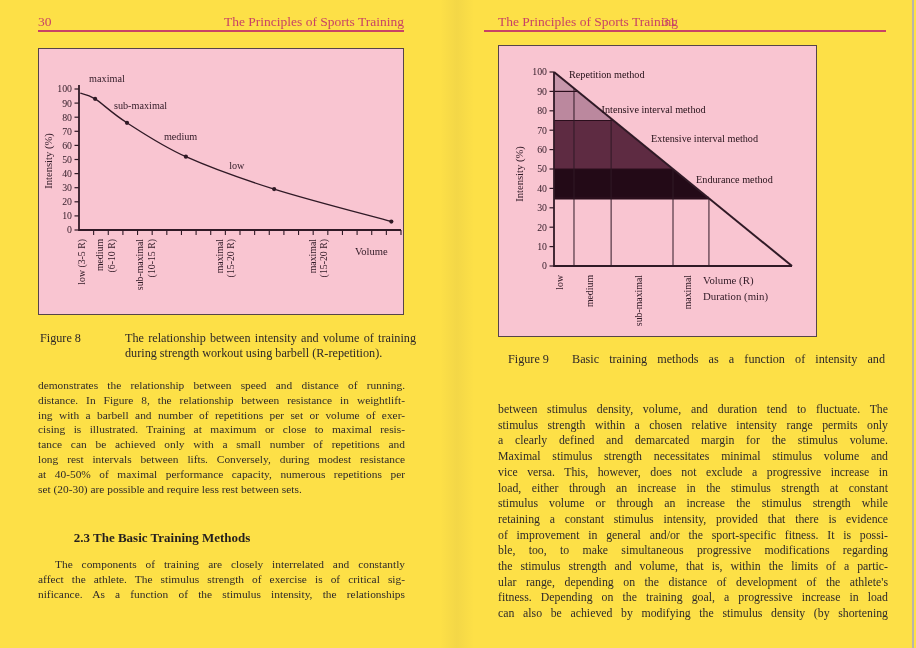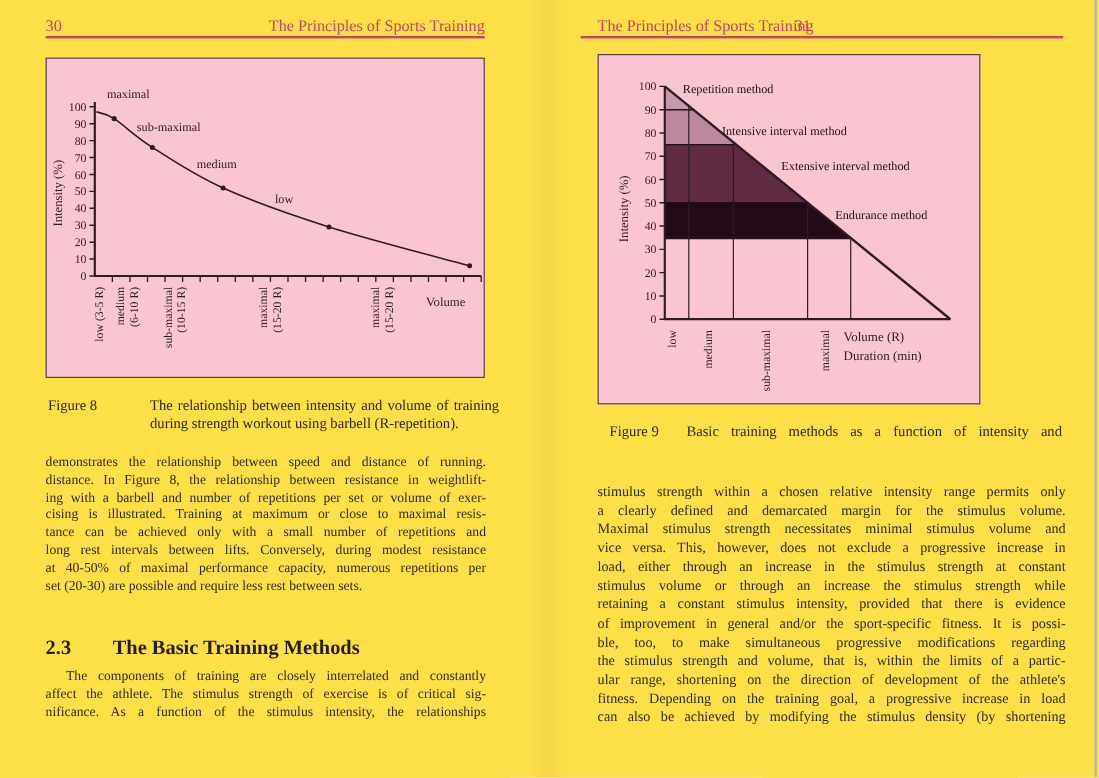--- a/index.html
+++ b/index.html
@@ -12,22 +12,22 @@
   .rule{position:absolute;height:1.5px;background:#c84265;}
   .figbox{position:absolute;background:#f9c5d1;border:1px solid #564449;box-sizing:border-box;}
   .figbox svg{position:absolute;left:0;top:0;}
   .caplabel{position:absolute;font-size:12.2px;color:#2e2828;}
   .captext{position:absolute;font-size:12.2px;color:#2e2828;line-height:15.4px;}
   .body{position:absolute;font-size:11.4px;line-height:14.8px;color:#2f2a2a;}
   .body.r{font-size:11.8px;line-height:15.7px;}
   .tl{min-height:1em;}
   .tl.j{text-align:justify;text-align-last:justify;}
   .tl.ind{text-indent:17px;}
-  h2.sec{position:absolute;margin:0;font-size:17px;font-weight:bold;color:#241f1f;
-         font-family:"Liberation Serif","DejaVu Serif",serif;}
+  h2.sec{position:absolute;margin:0;font-size:13px;font-weight:bold;color:#241f1f;
+         font-family:"Liberation Serif","DejaVu Serif",serif;text-align:right;}
   h2.sec .num{display:inline-block;width:52px;}
   text{font-family:"Liberation Serif","DejaVu Serif",serif;}
 </style>
 </head>
 <body>
 
 <div class="spread">
   <div class="gutter"></div>
 
   <span class="pagenum" style="left:38px;top:14px;">30</span>
@@ -188,29 +188,30 @@
         <text transform="translate(24,128) rotate(-90)" text-anchor="middle" font-size="10.6" fill="#301a26">Intensity (%)</text>
       </svg>
   </div>
 
   <span class="caplabel" style="left:508px;top:352px;">Figure 9</span>
   <div class="captext" style="left:572px;top:352px;width:313px;">
       <div class="tl j">Basic training methods as a function of intensity and</div>
     </div>
 
   <div class="body r" style="left:498px;top:402px;width:390px;">
+      <div class="tl j">between stimulus density, volume, and duration tend to fluctuate. The</div>
       <div class="tl j">stimulus strength within a chosen relative intensity range permits only</div>
       <div class="tl j">a clearly defined and demarcated margin for the stimulus volume.</div>
       <div class="tl j">Maximal stimulus strength necessitates minimal stimulus volume and</div>
       <div class="tl j">vice versa. This, however, does not exclude a progressive increase in</div>
       <div class="tl j">load, either through an increase in the stimulus strength at constant</div>
       <div class="tl j">stimulus volume or through an increase the stimulus strength while</div>
       <div class="tl j">retaining a constant stimulus intensity, provided that there is evidence</div>
       <div class="tl j">of improvement in general and/or the sport-specific fitness. It is possi-</div>
       <div class="tl j">ble, too, to make simultaneous progressive modifications regarding</div>
       <div class="tl j">the stimulus strength and volume, that is, within the limits of a partic-</div>
-      <div class="tl j">ular range, shortening on the direction of development of the athlete's</div>
+      <div class="tl j">ular range, depending on the distance of development of the athlete's</div>
       <div class="tl j">fitness. Depending on the training goal, a progressive increase in load</div>
       <div class="tl j">can also be achieved by modifying the stimulus density (by shortening</div>
     </div>
 
   <div class="page-edge"></div>
 </div>
 
 </body></html>

